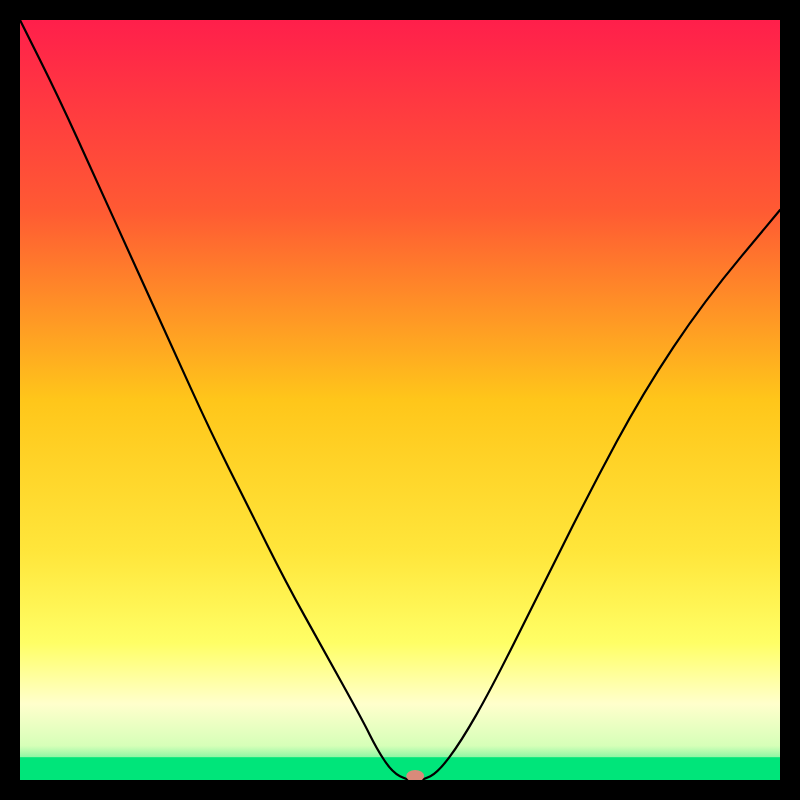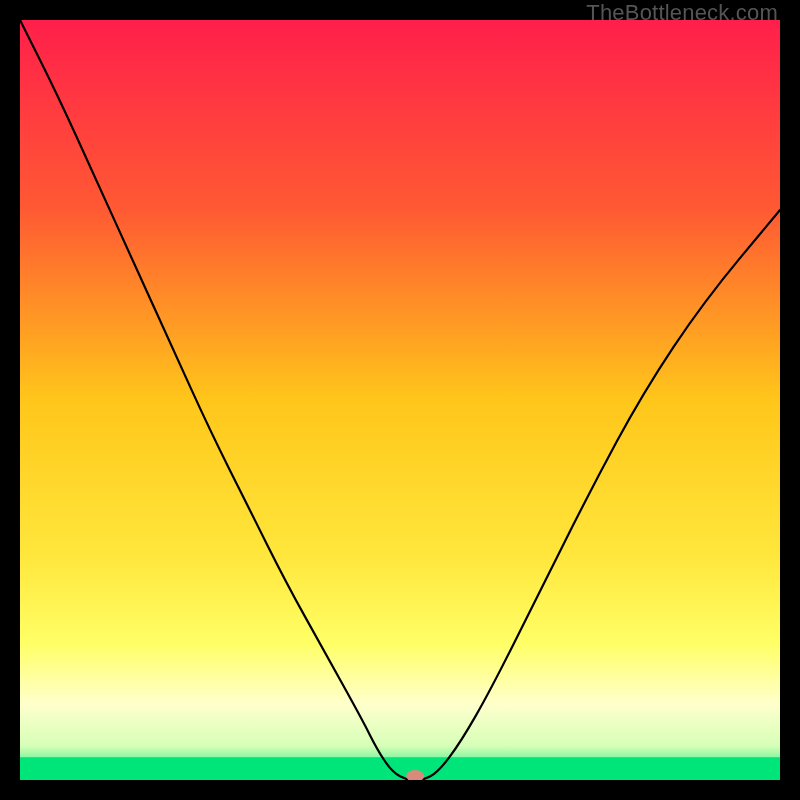--- a/index.html
+++ b/index.html
@@ -50,14 +50,13 @@
           <stop offset="90.00%" stop-color="#ffffcc"></stop>
           <stop offset="95.50%" stop-color="#d6ffb8"></stop>
           <stop offset="100.00%" stop-color="#00e57a"></stop>
         </linearGradient>
     </defs>
     <rect id="bg-rect" x="0" y="0" width="760" height="760" fill="url(#bg-grad)"></rect>
     <rect id="floor-rect" x="0" y="737.20" width="760" height="22.80" fill="#00e57a"></rect>
     <path id="curve-path" d="M 0.00 0.00 Q 0.00 0.00 19.00 38.00 Q 38.00 76.00 57.00 117.80 Q 76.00 159.60 95.00 201.40 Q 114.00 243.20 133.00 285.00 Q 152.00 326.80 171.00 368.60 Q 190.00 410.40 209.00 448.40 Q 228.00 486.40 247.00 524.40 Q 266.00 562.40 285.00 596.60 Q 304.00 630.80 323.00 665.00 Q 342.00 699.20 349.60 714.40 Q 357.20 729.60 364.80 741.00 Q 372.40 752.40 380.00 756.20 Q 387.60 760.00 391.40 760.00 Q 395.20 760.00 399.00 760.00 Q 402.80 760.00 410.40 756.20 Q 418.00 752.40 429.40 737.20 Q 440.80 722.00 456.00 695.40 Q 471.20 668.80 494.00 623.20 Q 516.80 577.60 543.40 524.40 Q 570.00 471.20 596.60 421.80 Q 623.20 372.40 653.60 326.80 Q 684.00 281.20 722.00 235.60 T 760.00 190.00" fill="none" stroke="#000" stroke-width="2.2" stroke-linejoin="round" stroke-linecap="round"></path>
     <ellipse id="marker-dot" cx="395.20" cy="756.00" rx="9" ry="6" fill="#d98a7a"></ellipse>
   </svg>
-  <div class="watermark">TheBottleneck.com</div>
 </div>
 
 </body></html>

